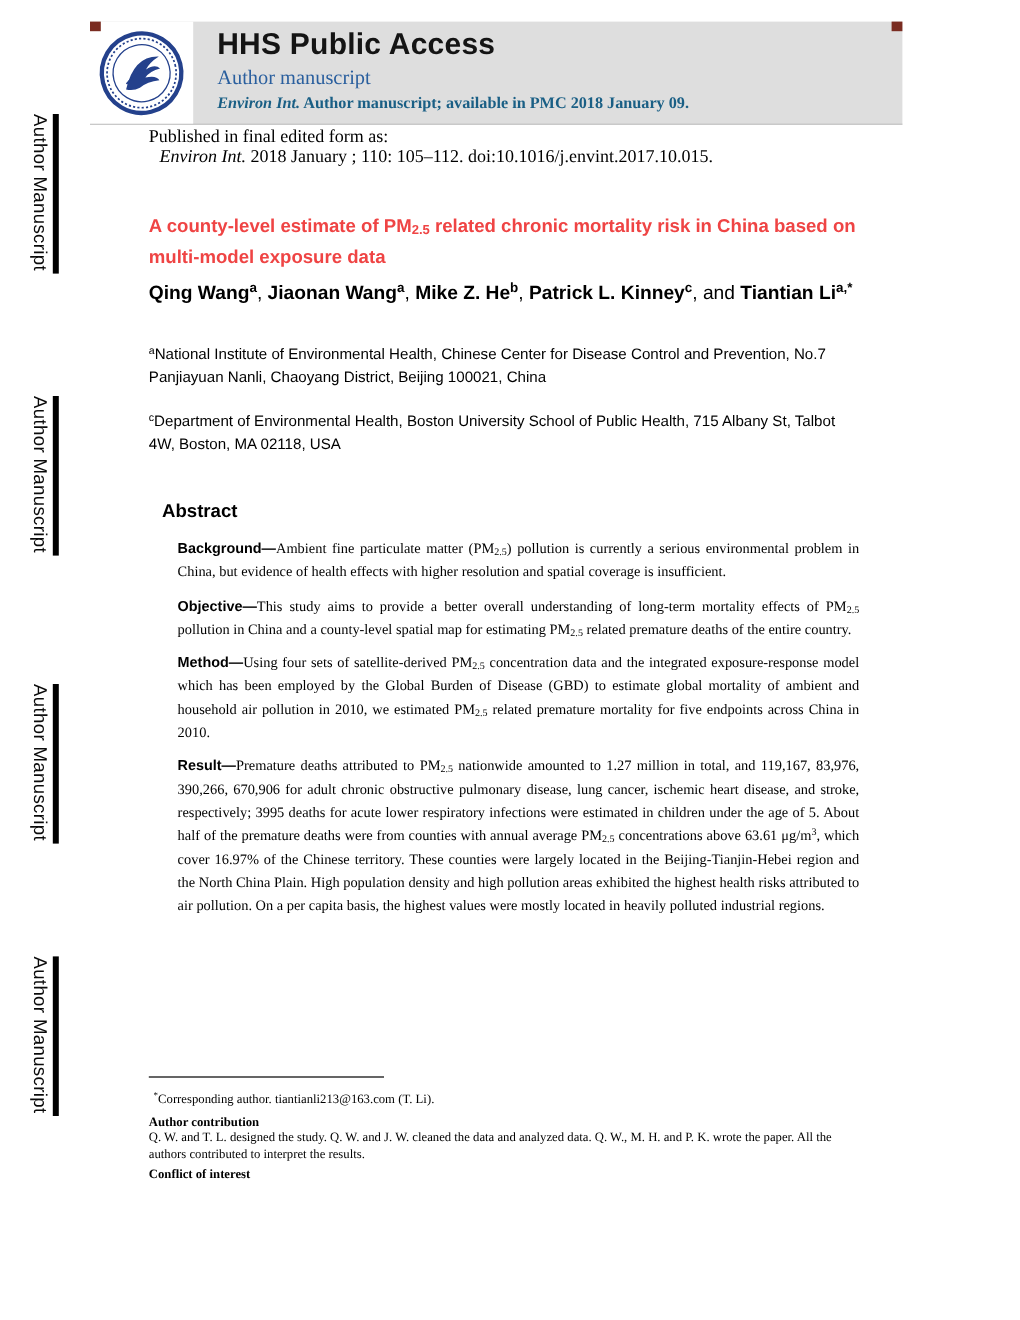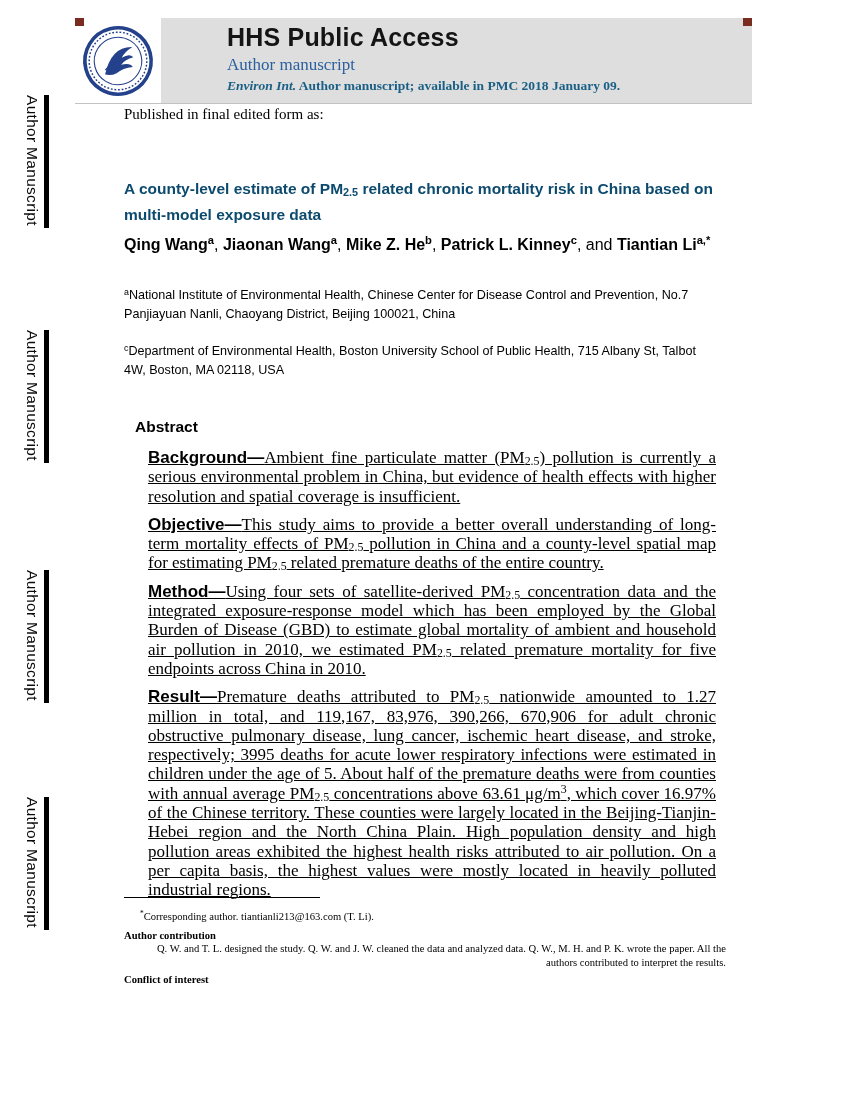--- a/index.html
+++ b/index.html
@@ -23,40 +23,40 @@
   
   .header {
     position:absolute; left:75px; top:18px; width:677px; height:85px;
     background:#dedede; border-bottom:1px solid #c2c2c2;
   }
   .logo-box {
     position:absolute; left:0; top:0; width:86px; height:85px; background:#fff;
     display:flex; align-items:center; justify-content:center;
   }
   .logo-box svg { transform:rotate(-14deg); }
-  .hdr-text { position:absolute; left:106px; top:5px;margin-left:46px; }
+  .hdr-text { position:absolute; left:106px; top:5px; }
   .hdr-title {
     font-family:"Liberation Sans", sans-serif; font-weight:bold;
     font-size:25px; color:#141414; letter-spacing:0.2px;
   }
   .hdr-sub { margin-top:3px; font-size:17px; color:#2a5f9e; }
   .hdr-cite { margin-top:3px; font-size:13.5px; color:#1a5f85;font-weight:bold; }
   .corner { position:absolute; width:9px; height:8px; background:#7a2c21; }
   .corner-l { left:75px;  top:18px; }
   .corner-r { left:743px; top:18px; }
 
   
   .published { position:absolute; left:124px; top:106px; width:600px;
     font-size:15px; line-height:17px; }
   .pub2 { padding-left:9px; }
 
   .article-title {
     position:absolute; left:124px; top:176px; width:592px; margin:0;
     font-family:"Liberation Sans", sans-serif; font-weight:bold;
-    font-size:15.5px; line-height:26px; color:#0c4a6e;
+    font-size:15.5px; line-height:26px; color:#ef4444;
   }
   .authors {
     position:absolute; left:124px; top:236px; width:640px;
     font-family:"Liberation Sans", sans-serif; font-size:16px; white-space:nowrap;
   }
   .a-name { font-weight:bold; }
   .authors sup { font-weight:bold; }
   .a-sep { font-weight:normal; }
 
   .affiliations {
@@ -64,32 +64,32 @@
     font-family:"Liberation Sans", sans-serif; font-size:12.6px; line-height:19px;
   }
   .affiliations p { margin:18px 0 10px 0; }
 
   .abstract-h {
     position:absolute; left:135px; top:418px; margin:0;
     font-family:"Liberation Sans", sans-serif; font-weight:bold; font-size:15.5px;
   }
   .abstract-body {
     position:absolute; left:148px; top:448px; width:568px;
-    font-size:17px; line-height:19.3px; text-align:justify;text-decoration:underline;
+    font-size:12px; line-height:19.3px; text-align:justify;
   }
   .abs-para { margin:0 0 9px 0; }
   .runin { font-family:"Liberation Sans", sans-serif; font-weight:bold; }
 
   .fn-rule { position:absolute; left:124px; top:897px; width:196px;
     border-top:1.5px solid #000; }
   .footnotes { position:absolute; left:124px; top:906px; width:602px;
     font-size:10.6px; line-height:13.5px; }
-  .fn-corr { margin:4px 0 5px 16px; }
+  .fn-corr { margin:4px 0 5px 4px; }
   .fn-head { margin:4px 0 0 0; font-weight:bold; }
-  .fn-text { margin:0;text-align:right; }
+  .fn-text { margin:0; }
 
   sup { font-size:0.7em; vertical-align:0.5em; line-height:0; }
   sub { font-size:0.7em; vertical-align:-0.2em; line-height:0; }
 </style>
 </head>
 <body>
 
 <div class="page">
 
   <div class="sb-label pos1">Author Manuscript</div>
@@ -115,20 +115,21 @@
       <div class="hdr-title">HHS Public Access</div>
       <div class="hdr-sub">Author manuscript</div>
       <div class="hdr-cite"><i>Environ Int.</i><span> Author manuscript; available in PMC 2018 January 09.</span></div>
     </div>
   </div>
   <div class="corner corner-l"></div>
   <div class="corner corner-r"></div>
 
   <div class="published">
     <div>Published in final edited form as:</div>
+    <div class="pub2"><i>Environ Int.</i><span> 2018 January ; 110: 105–112. doi:10.1016/j.envint.2017.10.015.</span></div>
   </div>
 
   <h1 class="article-title">A county-level estimate of PM<sub>2.5</sub> related chronic mortality risk in China based on multi-model exposure data</h1>
 
   <div class="authors">
     <span><span class="a-name">Qing Wang</span><sup>a</sup><span class="a-sep">, </span></span><span><span class="a-name">Jiaonan Wang</span><sup>a</sup><span class="a-sep">, </span></span><span><span class="a-name">Mike Z. He</span><sup>b</sup><span class="a-sep">, </span></span><span><span class="a-name">Patrick L. Kinney</span><sup>c</sup><span class="a-sep">, and </span></span><span><span class="a-name">Tiantian Li</span><sup>a,*</sup></span>
   </div>
 
   <div class="affiliations">
     <p><sup>a</sup><span>National Institute of Environmental Health, Chinese Center for Disease Control and Prevention, No.7 Panjiayuan Nanli, Chaoyang District, Beijing 100021, China</span></p>

